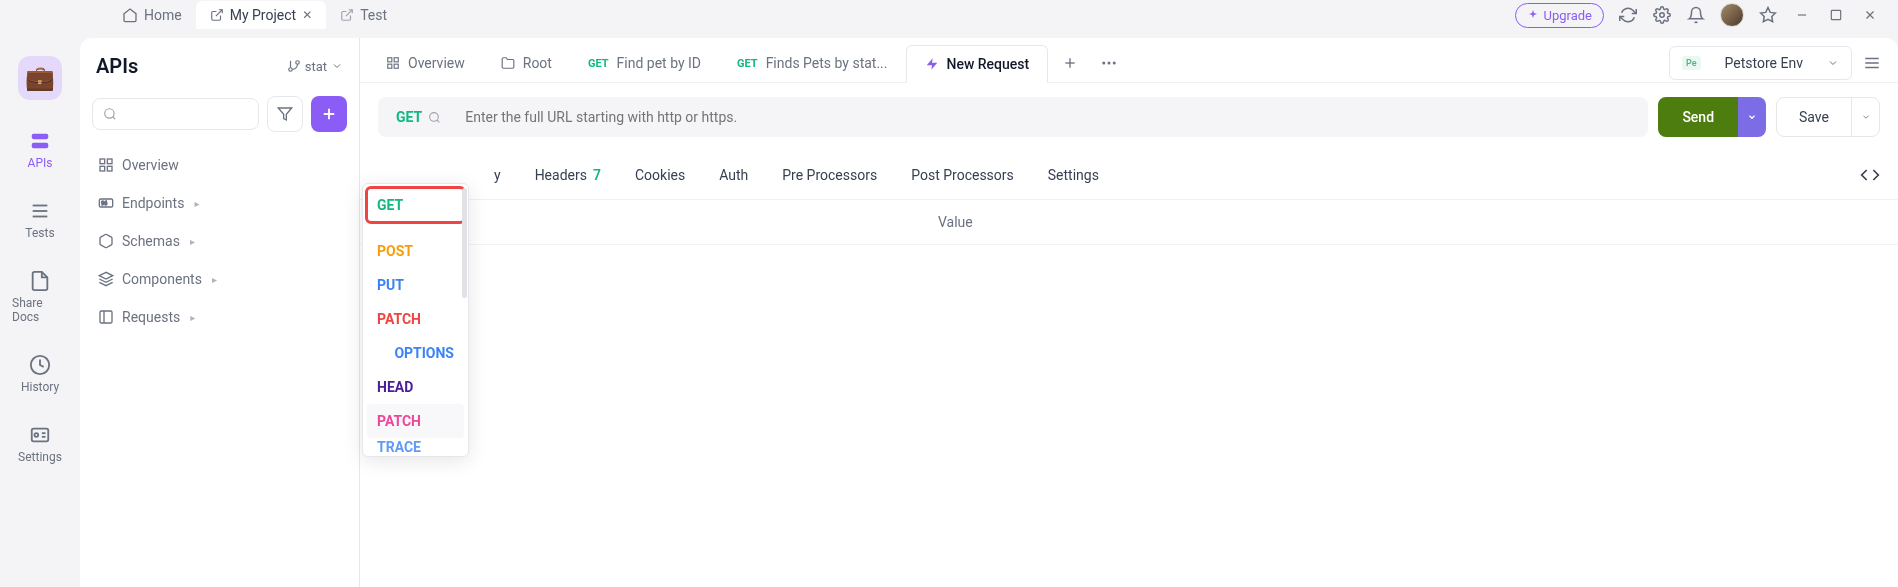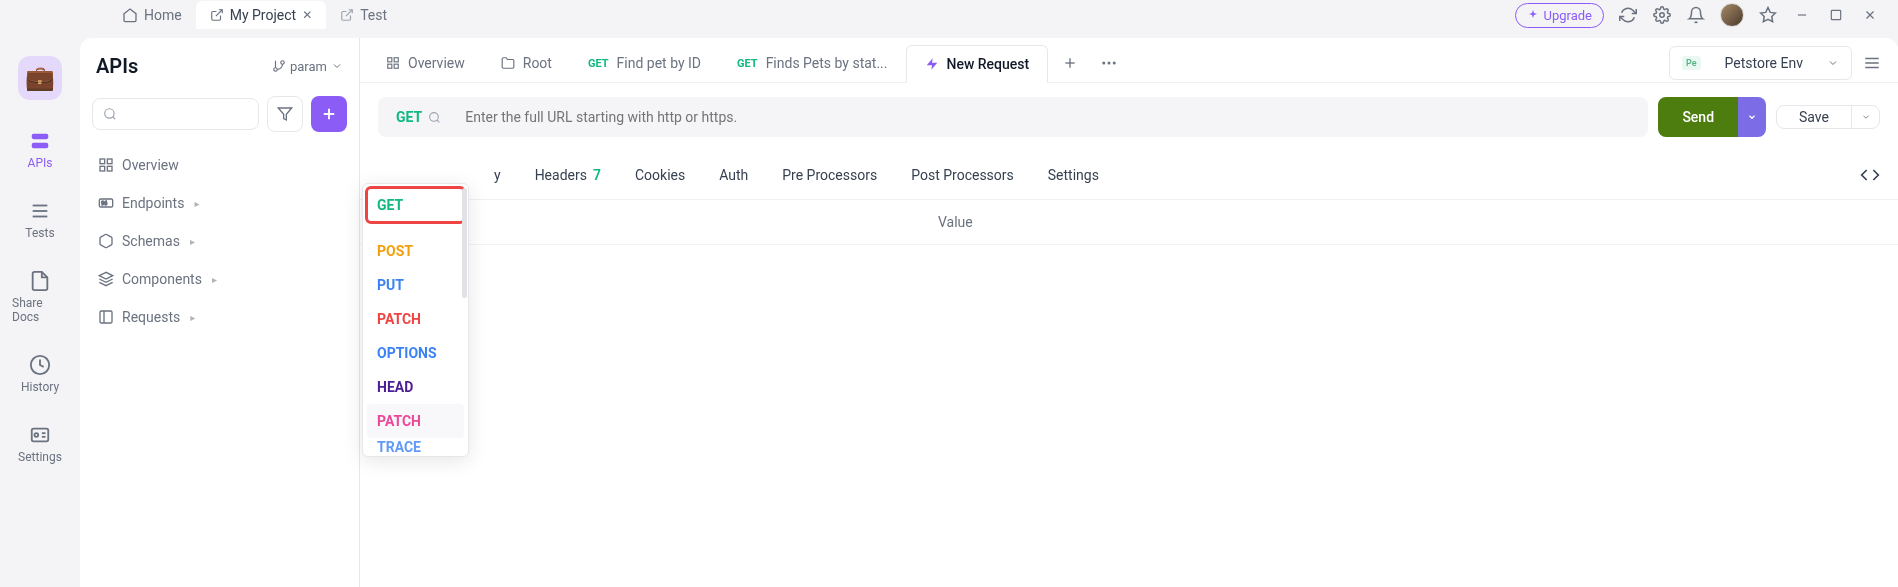--- a/index.html
+++ b/index.html
@@ -358,21 +358,21 @@
       align-items: center;
       justify-content: center;
       cursor: pointer;
     }
     .save-btn {
       display: flex;
       align-items: stretch;
       border: 1px solid #e5e7eb;
       border-radius: 8px;
       overflow: hidden;
-      height: 24px;
+      height: 40px;
     }
     .save-main {
       padding: 0 22px;
       display: flex;
       align-items: center;
       color: #374151;
       font-size: 14px;
       cursor: pointer;
     }
     .save-drop {
@@ -448,21 +448,21 @@
       padding: 9px 10px;
       font-size: 14px;
       font-weight: 700;
       cursor: pointer;
       border-radius: 4px;
     }
     .method-opt.get { color: #10b981; outline: 3px solid #ef4444; outline-offset: -1px; }
     .method-opt.post { color: #f59e0b; margin-top: 12px; }
     .method-opt.put { color: #3b82f6; }
     .method-opt.delete { color: #ef4444; }
-    .method-opt.options { color: #3b82f6; }
+    .method-opt.options { color: #3b82f6; text-align: right; }
     .method-opt.head { color: #4c1d95; }
     .method-opt.patch { color: #ec4899; background: #f8f8fa; }
     .method-opt.trace { color: #3b82f6; opacity: 0.8; height: 14px; overflow: hidden; padding-top: 0; padding-bottom: 0; line-height: 18px; }
     
     .method-scroll {
       position: absolute;
       right: 1px;
       top: 4px;
       width: 5px;
       height: 110px;
@@ -621,21 +621,21 @@
   <div class="sidepanel">
     <div class="apis-header">
       <span class="apis-title">APIs</span>
       <span class="branch-sel">
         <svg width="14" height="14" viewBox="0 0 24 24" fill="none" stroke="#6b7280" stroke-width="2">
             <line x1="6" y1="3" x2="6" y2="15"></line>
             <circle cx="18" cy="6" r="3"></circle>
             <circle cx="6" cy="18" r="3"></circle>
             <path d="M18 9a9 9 0 0 1-9 9"></path>
           </svg>
-        <span>param</span>
+        <span>stat</span>
         <svg width="12" height="12" viewBox="0 0 24 24" fill="none" stroke="#6b7280" stroke-width="2">
             <polyline points="6 9 12 15 18 9"></polyline>
           </svg>
       </span>
     </div>
     <div class="search-row">
       <div class="search-input">
         <svg width="14" height="14" viewBox="0 0 24 24" fill="none" stroke="#9ca3af" stroke-width="2">
             <circle cx="11" cy="11" r="8"></circle>
             <line x1="21" y1="21" x2="16.65" y2="16.65"></line>

